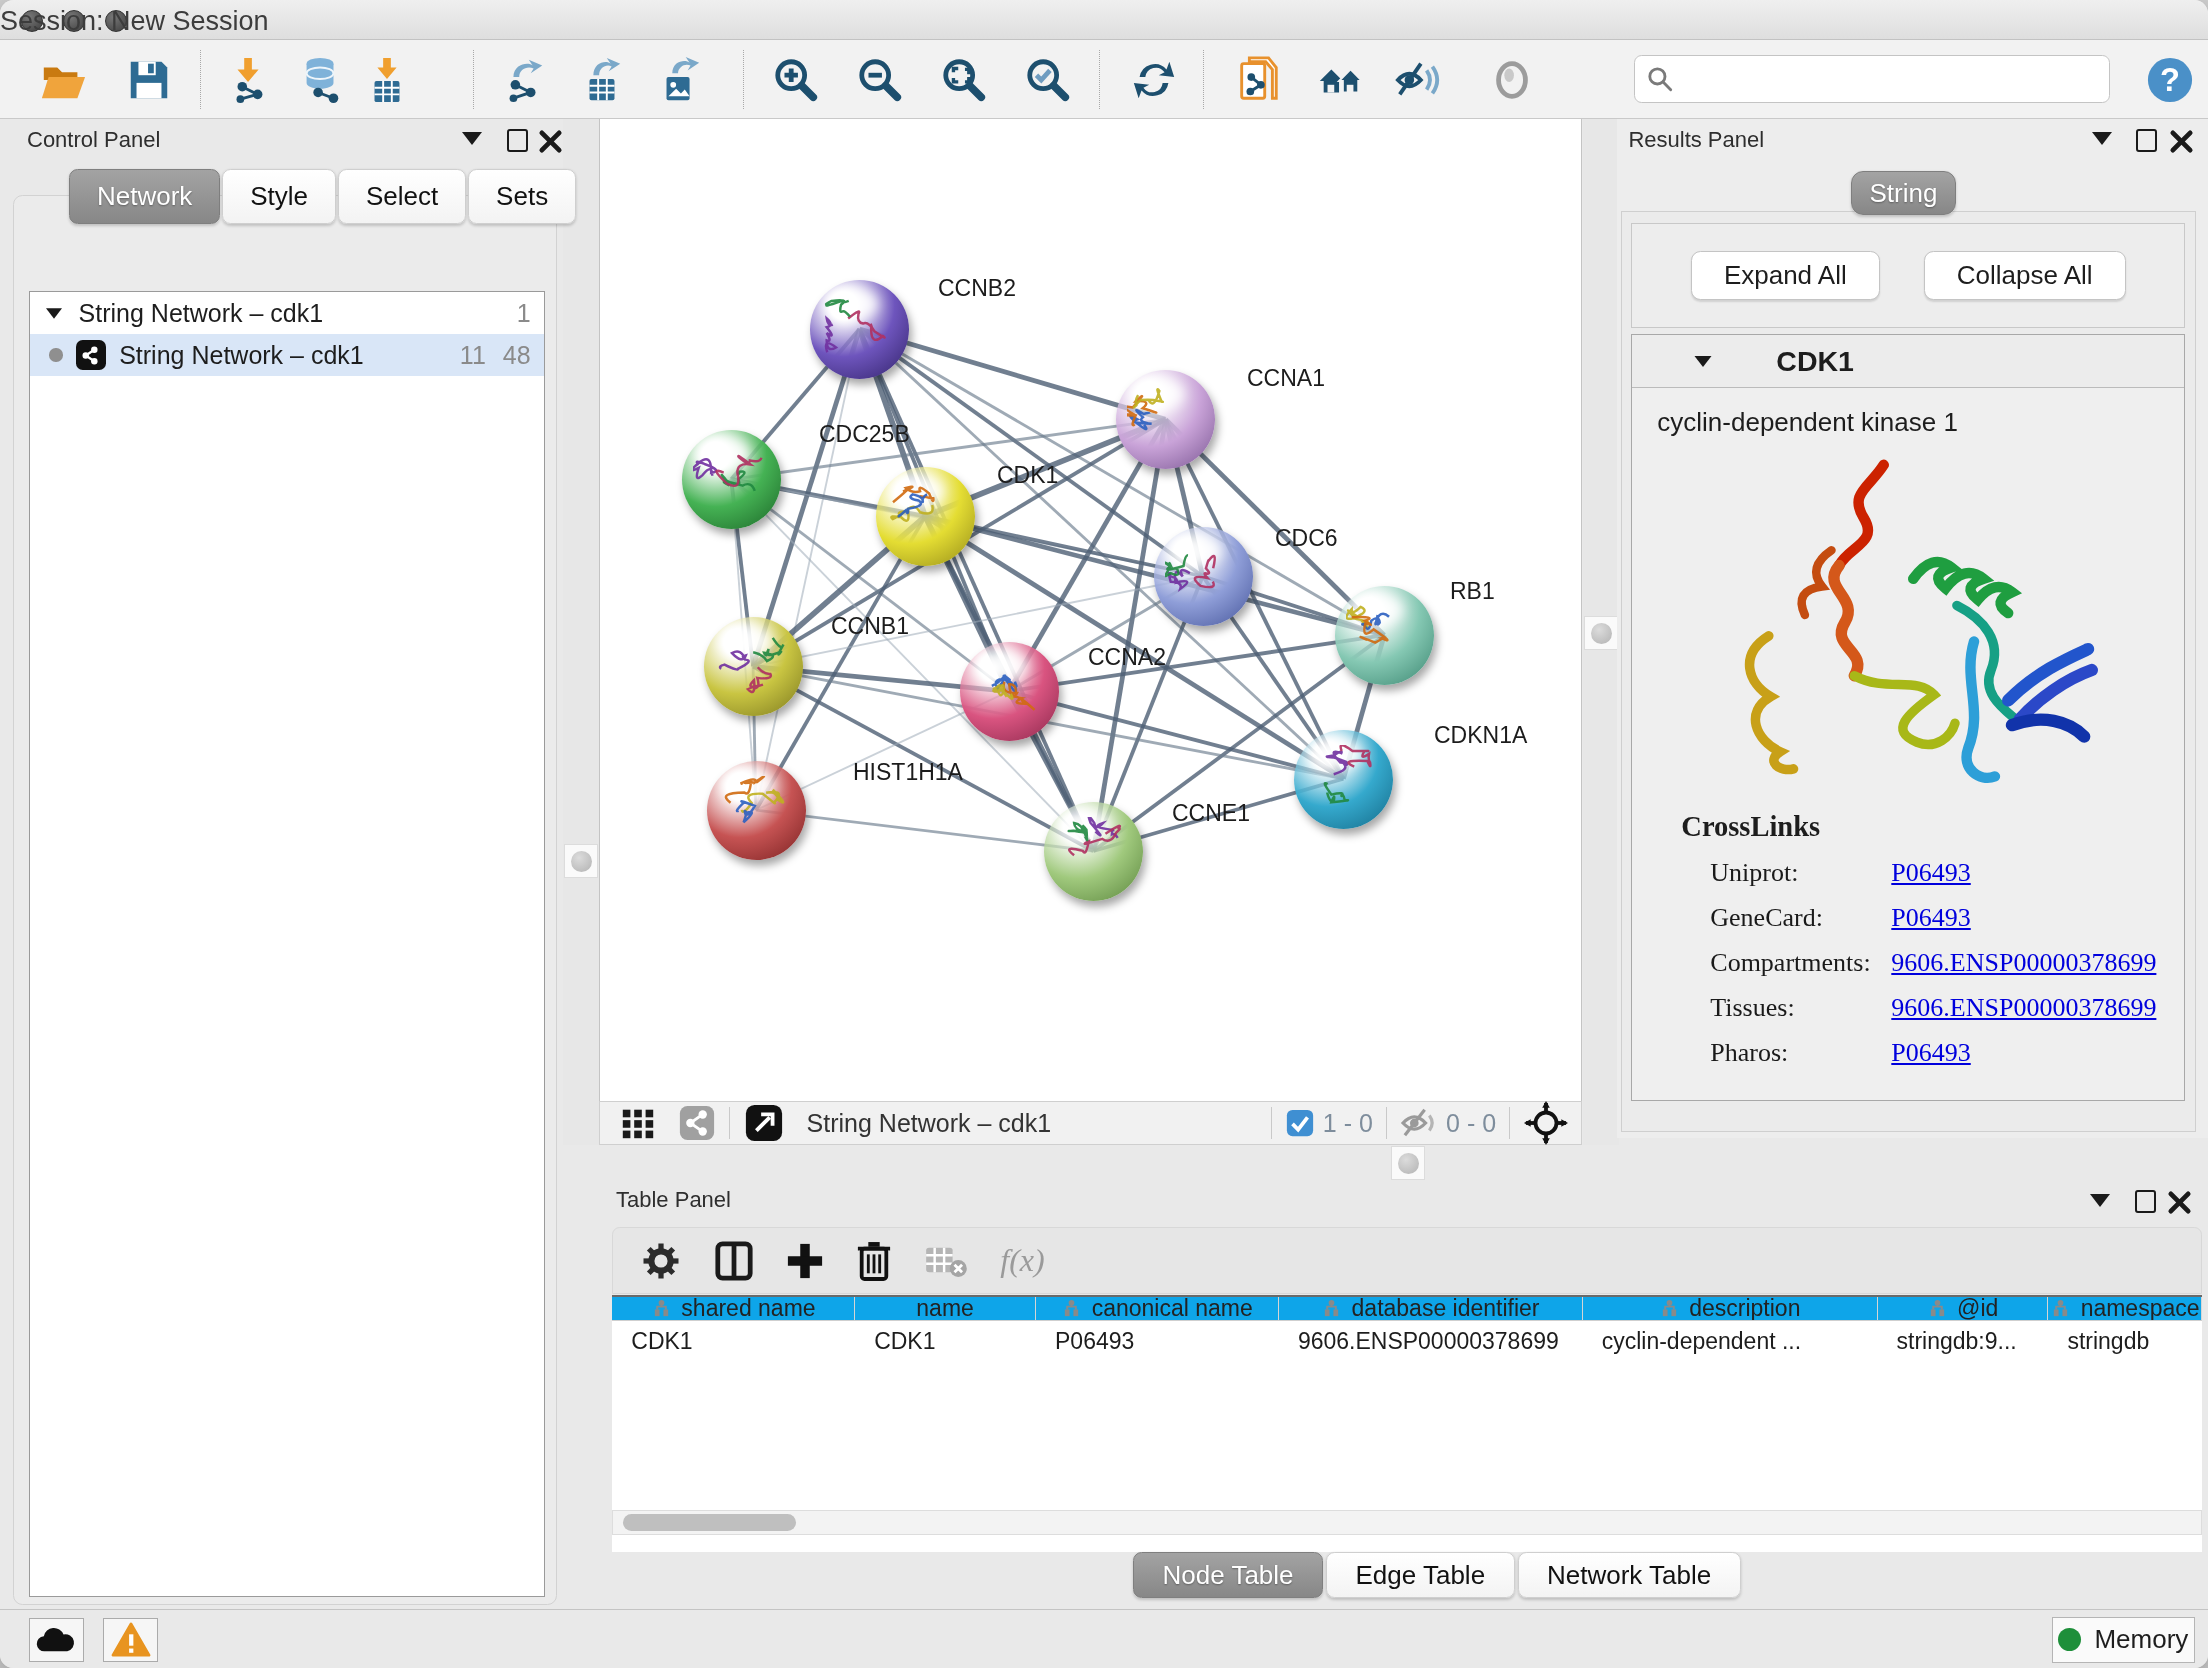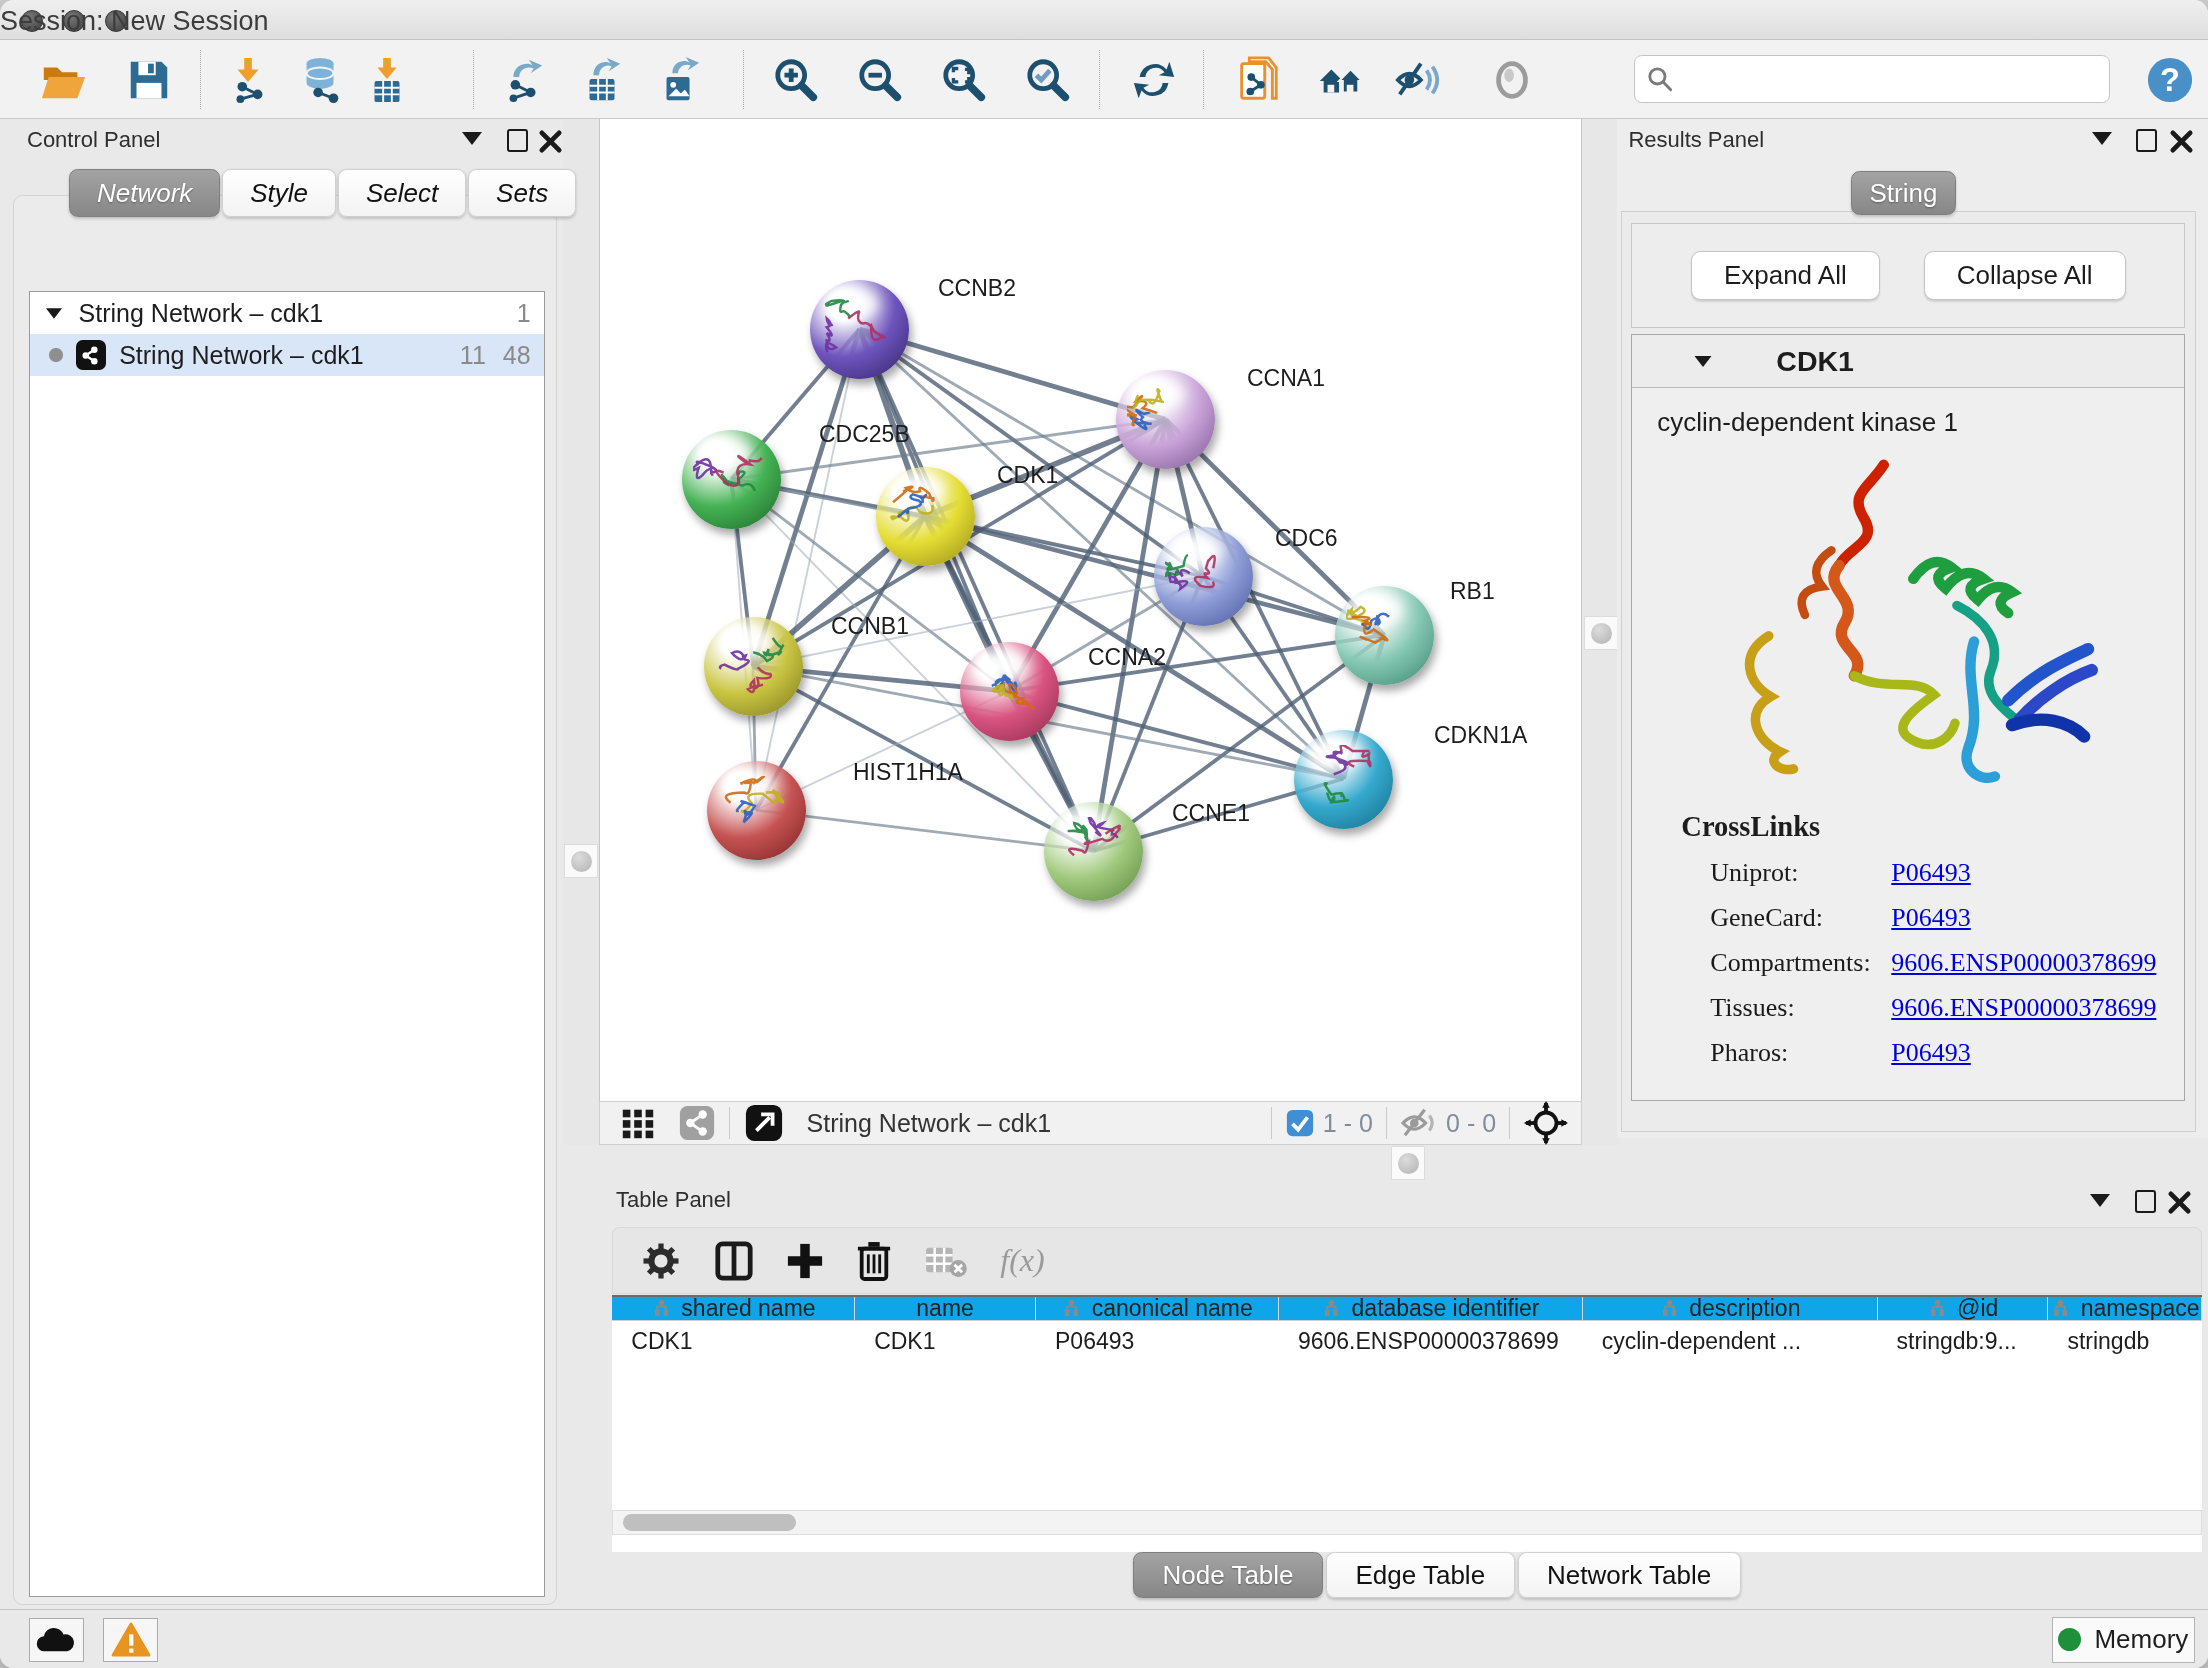--- a/index.html
+++ b/index.html
@@ -37,21 +37,21 @@
   .tab { display:flex; align-items:center; justify-content:center;
     background:linear-gradient(#ffffff,#f3f3f3); border:1px solid #cfcfcf; color:#111;
     font-size:26px; border-radius:8.6px; box-shadow:0 1.9px 2.9px rgba(0,0,0,.18); }
   .tab.active { background:linear-gradient(#a3a3a3,#878787); color:#fff; border-color:#7f7f7f;
     text-shadow:0 1px 1.9px rgba(0,0,0,.35); }
   
   .control-panel { position:absolute; left:0; top:119px; width:563px; bottom:59px; }
   .cp-body { position:absolute; left:13.3px; top:76px; right:5.7px; bottom:3.8px;
     background:#ebebeb; border:1px solid #d2d2d2; border-radius:9.5px; }
   .cp-tabs { position:absolute; left:69px; top:50px; display:flex; gap:1.9px; z-index:3; }
-  .cp-tabs .tab { height:48px; padding:0 27px;font-style:italic; }
+  .cp-tabs .tab { height:55px; padding:0 27px; }
   .sel-row { position:absolute; left:23px; right:15px; top:36px; height:51px;
     display:flex; align-items:center; }
   .sel-text { flex:1; text-align:center; font-size:25px; color:#222; }
   .tree { position:absolute; left:15px; right:11.4px; top:95px; bottom:7.6px;
     background:#fff; border:1px solid #9a9a9a; }
   .trow { display:flex; align-items:center; height:42px; font-size:25px; padding:0 13.3px; }
   .trow .cnt { color:#8a8a8a; margin-left:17px; }
   .trow.selected { background:#d9e6f7; }
   .dot { width:13.3px; height:13.3px; border-radius:50%; background:#8f8f8f; margin:0 13.3px 0 5.7px; }
   .net-ic { width:30px; height:30px; background:#111; border-radius:6.7px; margin-right:13.3px;
@@ -75,21 +75,21 @@
   
   .view-toolbar { position:absolute; left:599px; top:1101px; width:983px; height:44px;
     background:#f1f1f1; border:1px solid #cfcfcf; display:flex; align-items:center; }
   .vt-div { width:0; height:32px; border-left:1px solid #c9c9c9; margin:0 13.3px; }
   .vt-num { font-size:25px; color:#7e8d9c; margin-left:7.6px; }
   .vt-name { font-size:25px; color:#333; margin-left:23px; flex:1; }
   
   .results { position:absolute; left:1617px; top:119px; width:592px; height:1019px; background:#ededed; }
   .rp-outer { position:absolute; left:3.8px; top:92px; right:13.3px; bottom:5.7px;
     background:#ebebeb; border:1px solid #cfcfcf; }
-  .string-tab { position:absolute; left:234px; top:52px; width:105px; height:44px; z-index:2; }
+  .string-tab { position:absolute; left:234px; top:52px; width:105px; height:44px; z-index:2;border-radius:12px; }
   .rp-buttons { position:absolute; left:9.5px; top:11.4px; right:9.5px; height:105px;
     border:1px solid #c8c8c8; background:#ededed; display:flex; align-items:center;
     justify-content:center; gap:44px; }
   .rp-btn { height:49px; padding:0 32px; background:#fff; border:1px solid #c4c4c4;
     border-radius:9.5px; font-size:26px; display:flex; align-items:center;
     box-shadow:0 1.9px 1.9px rgba(0,0,0,.12); }
   .rp-content { position:absolute; left:9.5px; top:122px; right:9.5px; bottom:30px;
     border:1px solid #a8a8a8; background:#efefef; }
   .gene-head { height:53px; background:#ececec; border-bottom:1px solid #bbb;
     display:flex; align-items:center; }

